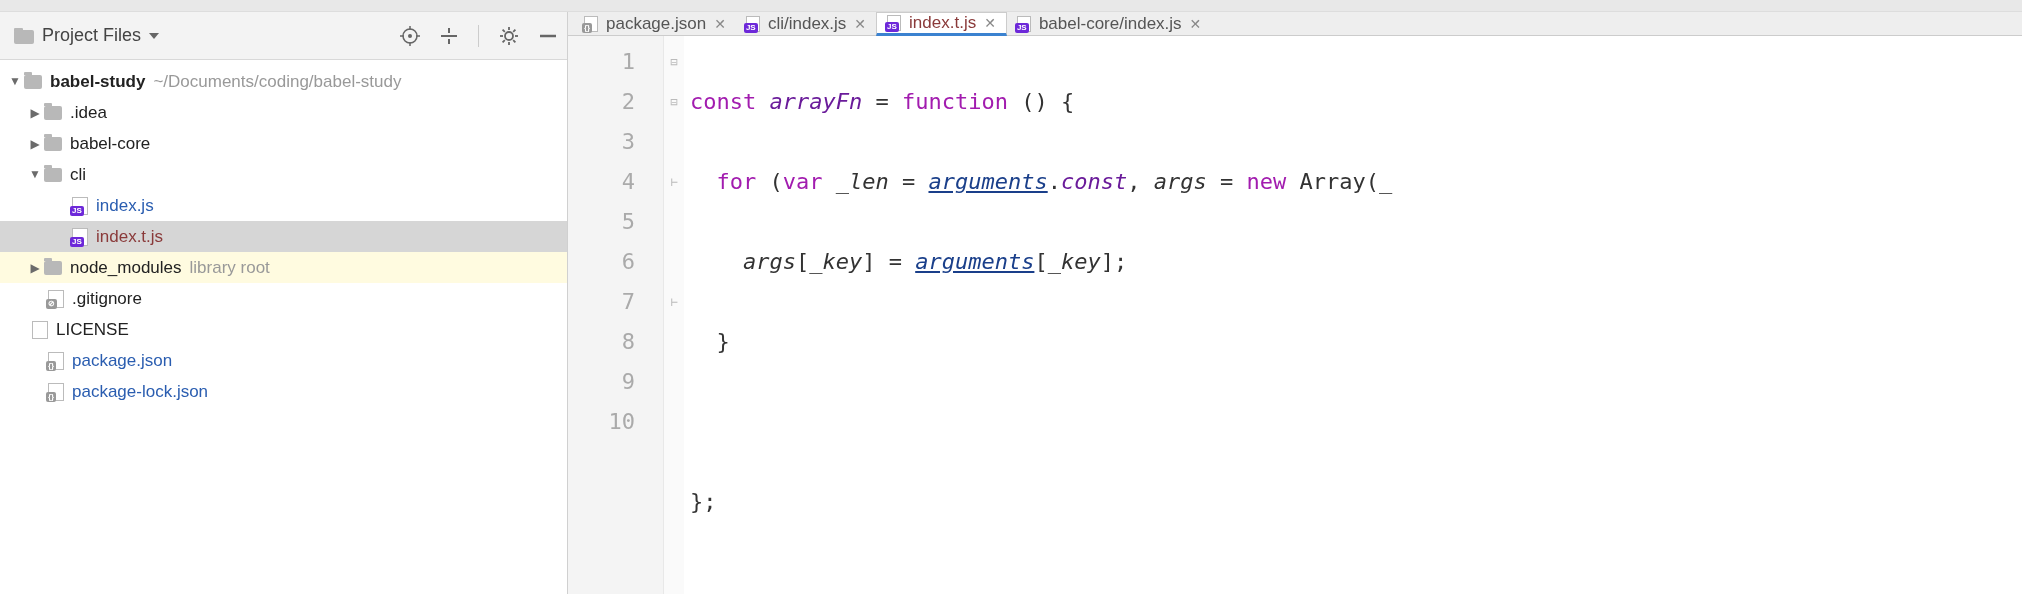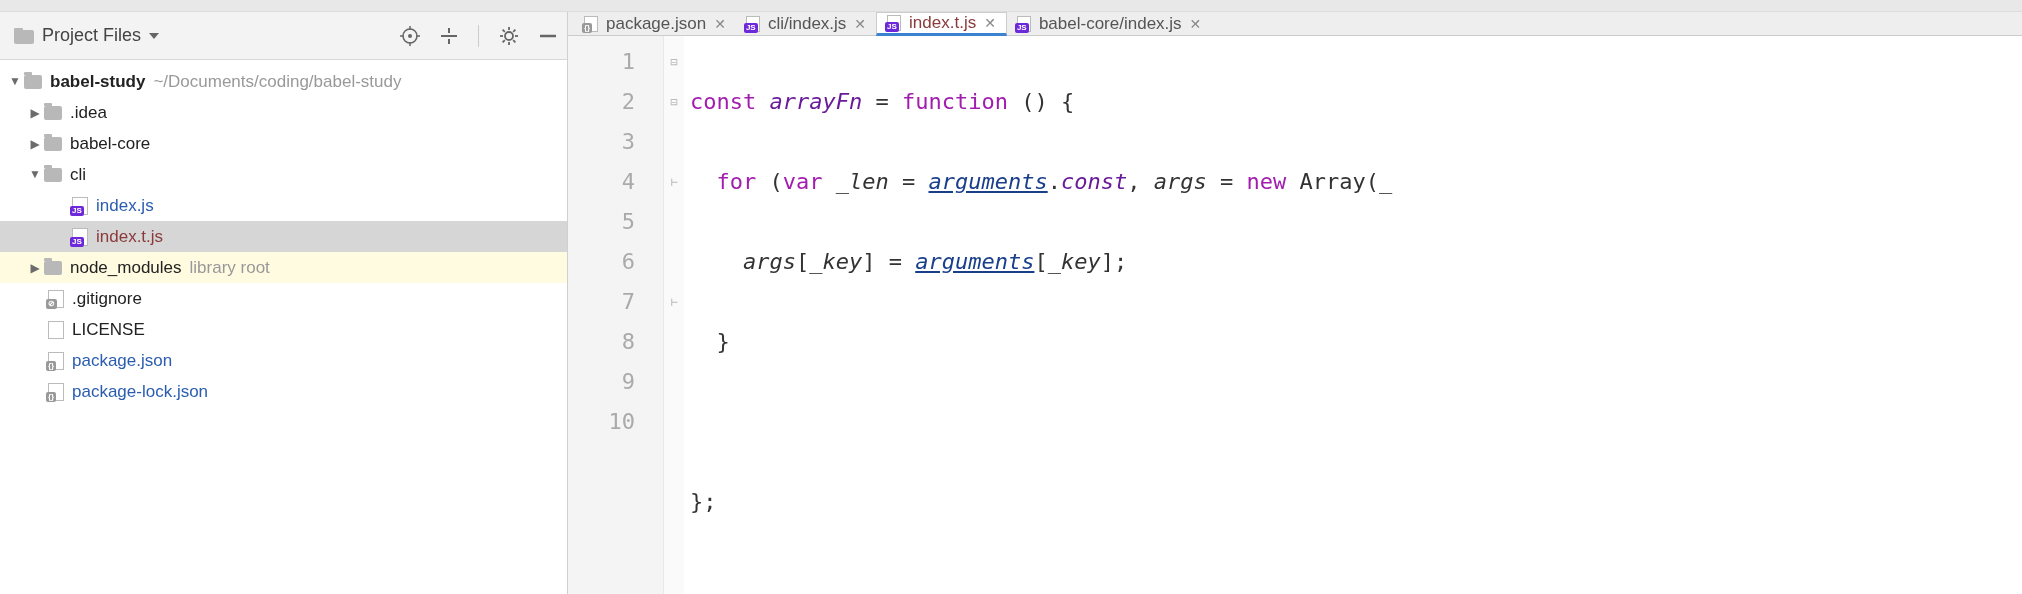--- a/index.html
+++ b/index.html
@@ -302,21 +302,21 @@
         <span class="folder-icon"></span>
         <span class="tree-label">node_modules</span>
         <span class="tree-sub">library root</span>
       </div>
       <div class="tree-row" style="padding-left:48px">
         <span class="file-icon">
             <span class="badge json">⊘</span>
           </span>
         <span class="tree-label">.gitignore</span>
       </div>
-      <div class="tree-row" style="padding-left:48px">
+      <div class="tree-row" style="padding-left:32px">
         <span class="file-icon"></span>
         <span class="tree-label">LICENSE</span>
       </div>
       <div class="tree-row" style="padding-left:48px">
         <span class="file-icon">
             <span class="badge json">{}</span>
           </span>
         <span class="tree-label link">package.json</span>
       </div>
       <div class="tree-row" style="padding-left:48px">

